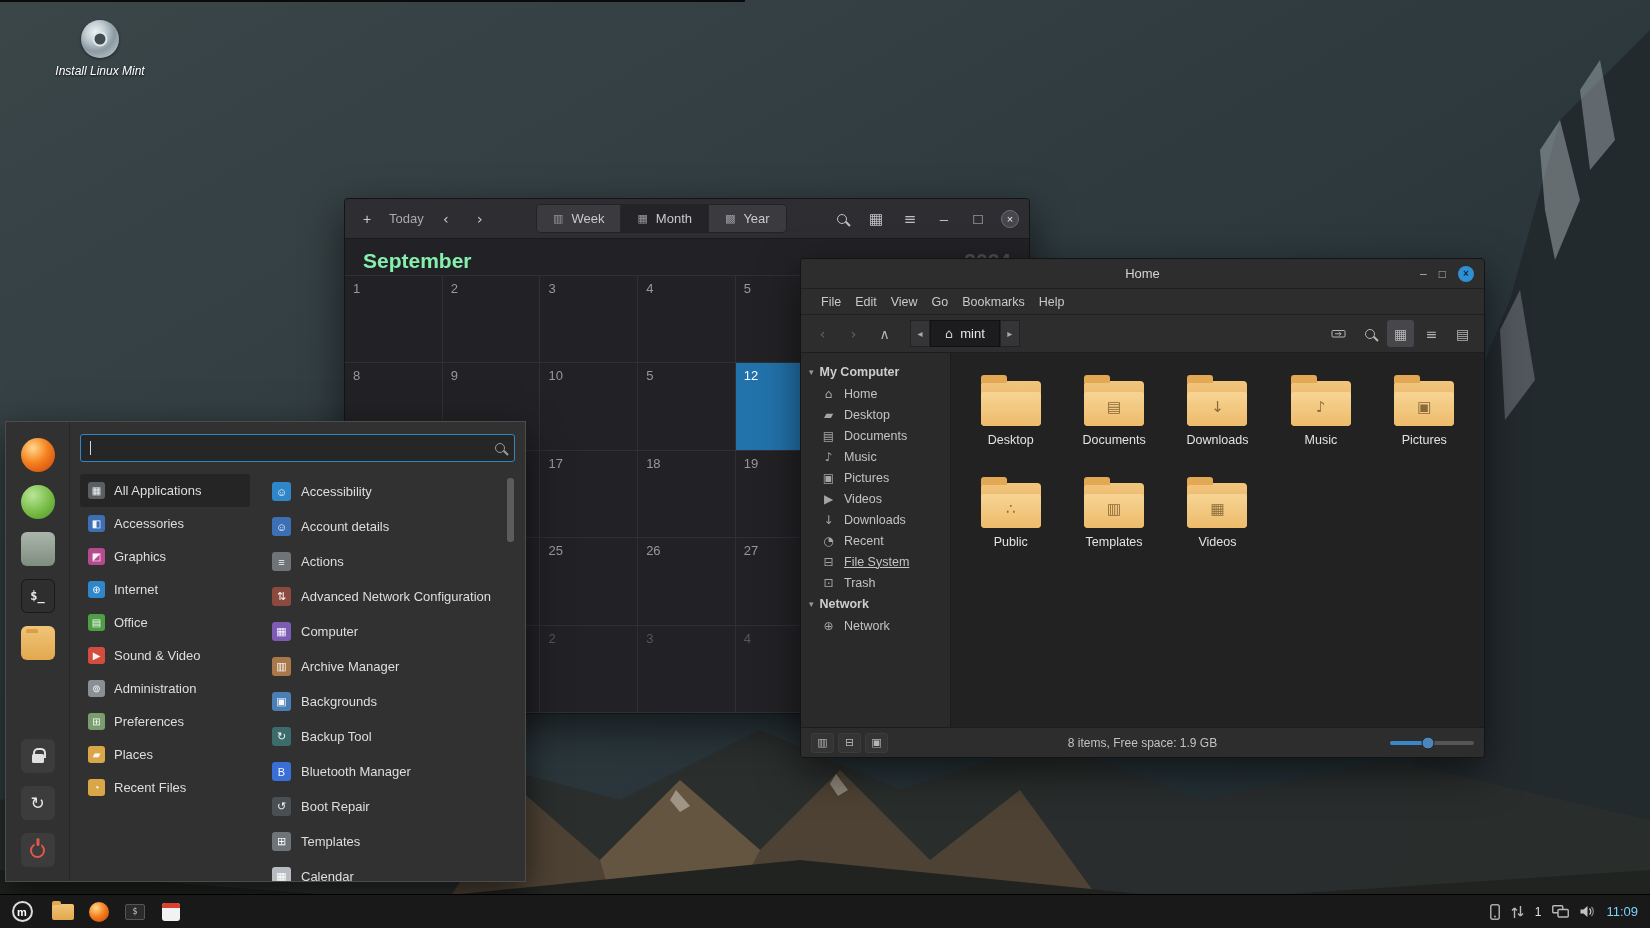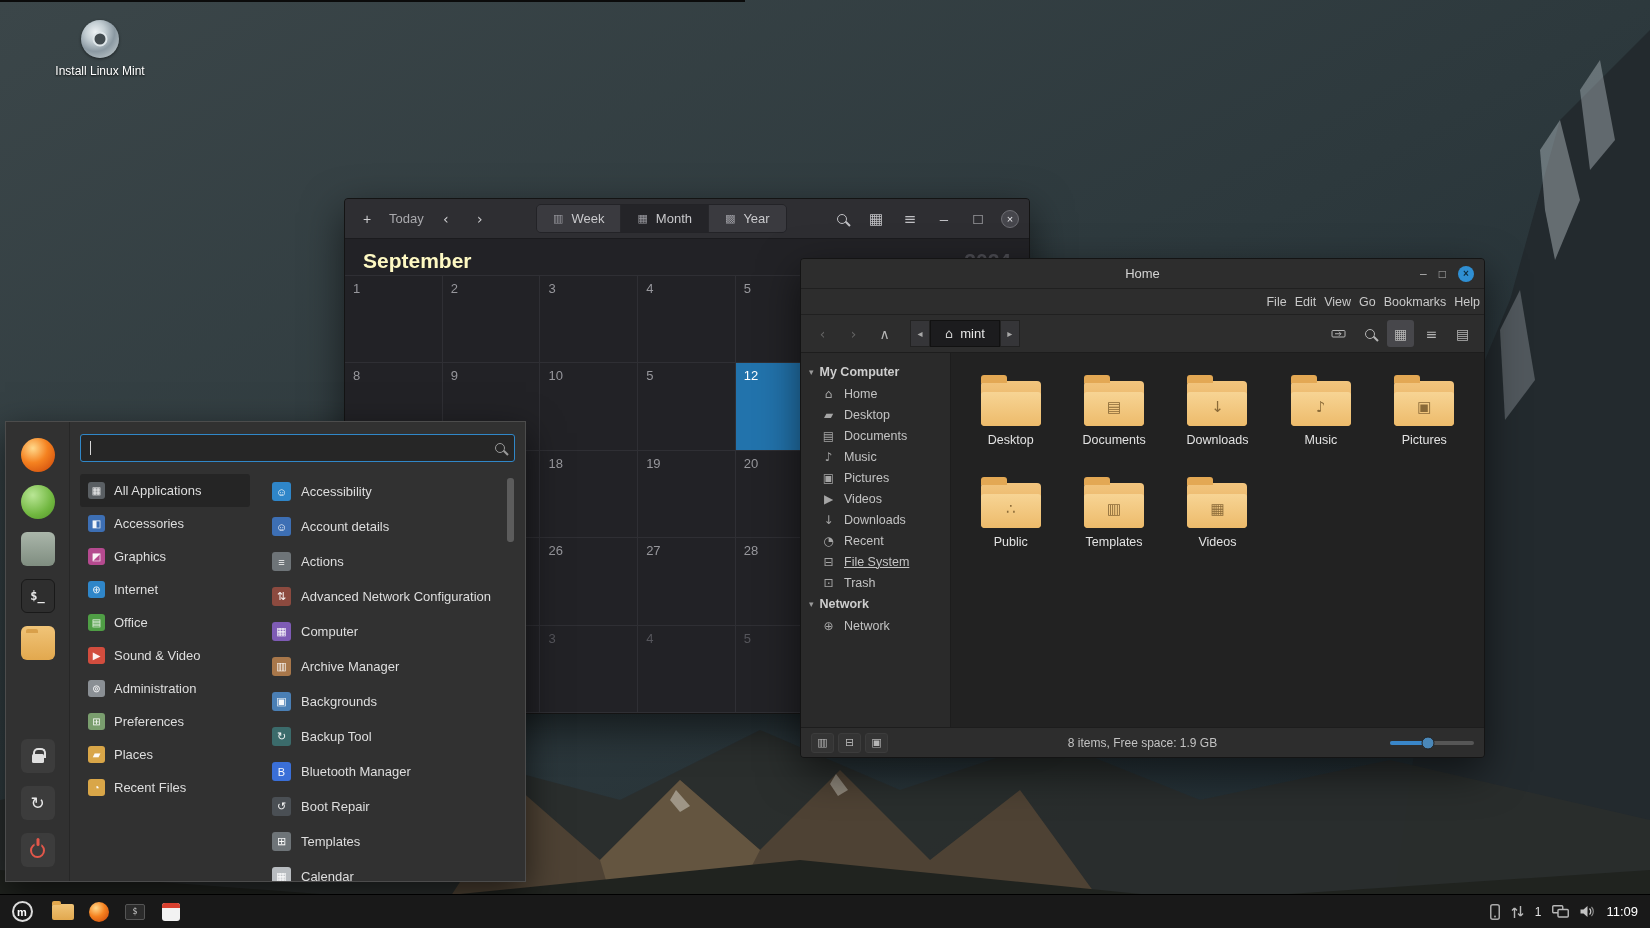--- a/index.html
+++ b/index.html
@@ -7,21 +7,21 @@
   #desktop{position:relative;width:1650px;height:928px;}
   .wallpaper{position:absolute;inset:0;z-index:0;}
   .g{font-family:"DejaVu Sans",sans-serif;}
 
   
   .desktop-icon{position:absolute;left:45px;top:20px;width:110px;z-index:5;display:flex;flex-direction:column;align-items:center;gap:6px;}
   .cd-icon{width:38px;height:38px;border-radius:50%;box-shadow:0 1px 3px rgba(0,0,0,.5);position:relative;
     background:radial-gradient(circle at 38% 32%, #eef3f5 0%, #c3ced3 28%, #8b99a2 55%, #adb8bd 78%, #7d8a92 100%);}
   .cd-icon::after{content:"";position:absolute;left:50%;top:50%;width:11px;height:11px;transform:translate(-50%,-50%);
     border-radius:50%;background:#434c50;border:2px solid #dfe7ea;}
-  .desktop-icon-label{color:#fff;font-size:12px;text-shadow:0 1px 2px rgba(0,0,0,.85);}
+  .desktop-icon-label{color:#fff;font-size:12px;text-shadow:0 1px 2px rgba(0,0,0,.85);font-style:italic;}
 
   
   .win{position:absolute;display:flex;flex-direction:column;border:1px solid #141414;border-radius:4px;
     box-shadow:0 14px 40px rgba(0,0,0,.55);overflow:hidden;}
 
   
   .calendar{left:344px;top:198px;width:686px;height:516px;background:#222226;z-index:10;}
   .cal-header{height:40px;background:#2e2e32;border-bottom:1px solid #1b1b1e;display:flex;align-items:center;padding:0 10px;gap:8px;flex:none;}
   .cal-h-left{display:flex;gap:10px;align-items:center;}
   .hbtn{background:transparent;border:none;color:#cfcfd2;font-size:14px;height:26px;min-width:24px;display:flex;align-items:center;justify-content:center;cursor:pointer;}
@@ -32,39 +32,39 @@
   .seg:last-child{border-right:none;}
   .seg.active{background:#242428;}
   .seg-ico{font-size:11px;color:#9a9aa0;}
   .cal-h-right{display:flex;align-items:center;gap:12px;}
   .icon-btn{background:transparent;border:none;color:#c0c0c4;font-size:15px;cursor:pointer;display:flex;align-items:center;justify-content:center;width:22px;height:22px;}
   .magnifier{width:10px;height:10px;border:1.6px solid currentColor;border-radius:50%;position:relative;display:inline-block;}
   .magnifier::after{content:"";position:absolute;width:6px;height:1.6px;background:currentColor;transform:rotate(45deg);bottom:-2px;right:-5px;}
   .close-circle{width:18px;height:18px;border-radius:50%;background:#46464c;border:1px solid #6e6e74;color:#e5e5e8;
     font-size:11px;display:flex;align-items:center;justify-content:center;cursor:pointer;}
   .cal-title{display:flex;justify-content:space-between;align-items:baseline;padding:10px 18px 2px;flex:none;}
-  .cal-month{font-size:21px;font-weight:bold;color:#fef9c3;}
+  .cal-month{font-size:21px;font-weight:bold;color:#86efac;}
   .cal-year{font-size:21px;font-weight:bold;color:#4b4b51;}
   .cal-weekdays{display:grid;grid-template-columns:repeat(7,1fr);padding:6px 0 4px;flex:none;}
   .wd{font-size:10px;font-weight:bold;color:#7e7e84;letter-spacing:.5px;padding-left:10px;}
   .cal-grid{flex:1;display:grid;grid-template-columns:repeat(7,1fr);grid-template-rows:repeat(5,1fr);border-top:1px solid #2f2f34;}
   .cell{border-right:1px solid #2f2f34;border-bottom:1px solid #2f2f34;padding:5px 0 0 8px;font-size:13px;color:#97979c;cursor:pointer;}
   .cell:nth-child(7n){border-right:none;}
   .cell.sel{background:#2273ac;color:#fff;}
   .cell.dim{color:#55555b;}
 
   
   .fm{left:800px;top:258px;width:685px;height:500px;background:#242424;z-index:20;}
   .fm-titlebar{height:30px;background:#2d2d2d;display:flex;align-items:center;justify-content:center;position:relative;border-bottom:1px solid #202020;flex:none;}
   .fm-title{font-size:13px;color:#d4d4d4;}
   .fm-controls{position:absolute;right:10px;top:0;height:100%;display:flex;align-items:center;gap:12px;}
   .fm-ctrl{color:#b0b0b0;font-size:12px;background:none;border:none;cursor:pointer;}
   .fm-close{width:16px;height:16px;border-radius:50%;background:#2f8fd3;color:#0d2b3d;font-size:10px;font-weight:bold;
     display:flex;align-items:center;justify-content:center;border:none;cursor:pointer;}
-  .fm-menubar{height:26px;background:#2d2d2d;display:flex;align-items:center;gap:8px;padding:0 4px;border-bottom:1px solid #202020;flex:none;justify-content:flex-end;}
+  .fm-menubar{height:26px;background:#2d2d2d;display:flex;align-items:center;gap:14px;padding:0 20px;border-bottom:1px solid #202020;flex:none;}
   .fm-menu-item{font-size:12.5px;color:#c9c9c9;cursor:pointer;}
   .fm-toolbar{height:38px;background:#2d2d2d;border-bottom:1px solid #1d1d1d;display:flex;align-items:center;gap:4px;padding:0 8px;flex:none;}
   .tbtn{width:27px;height:27px;display:flex;align-items:center;justify-content:center;color:#b5b5b5;font-size:14px;background:transparent;border:none;border-radius:3px;cursor:pointer;font-family:"DejaVu Sans",sans-serif;}
   .tbtn.disabled{color:#646464;}
   .tbtn.active{background:#47474b;}
   .crumb{display:flex;align-items:center;margin-left:8px;}
   .crumb-arrow{width:20px;height:27px;background:#353538;border:1px solid #222;color:#a8a8a8;font-size:10px;display:flex;align-items:center;justify-content:center;cursor:pointer;font-family:"DejaVu Sans",sans-serif;}
   .crumb-main{height:27px;background:#1c1c1e;border:1px solid #111;display:flex;align-items:center;gap:7px;padding:0 14px;color:#e6e6e6;font-size:13px;cursor:pointer;}
   .crumb-home{font-size:13px;color:#cfcfcf;}
   .fm-spacer{flex:1;}
@@ -132,21 +132,21 @@
   .launcher{width:30px;height:100%;background:transparent;border:none;display:flex;align-items:center;justify-content:center;cursor:pointer;}
   .pl-folder{width:22px;height:16px;background:linear-gradient(#f0c478,#e2a84e);border-radius:2px;position:relative;display:block;}
   .pl-folder::before{content:"";position:absolute;top:-3px;left:0;width:9px;height:4px;background:#e2a84e;border-radius:2px 2px 0 0;}
   .pl-firefox{width:20px;height:20px;border-radius:50%;background:radial-gradient(circle at 35% 30%, #ffd98c, #f58220 45%, #d4520e 85%);display:block;}
   .pl-terminal{width:20px;height:16px;background:#2b2b2b;border:1px solid #555;border-radius:2px;color:#cfcfcf;font-size:8px;display:flex;align-items:center;justify-content:center;font-family:"DejaVu Sans Mono",monospace;}
   .pl-calendar{width:18px;height:18px;background:#f2f2f2;border-radius:3px;position:relative;overflow:hidden;display:block;}
   .pl-calendar::before{content:"";position:absolute;top:0;left:0;right:0;height:5px;background:#d8402f;}
   .panel-right{margin-left:auto;display:flex;align-items:center;gap:11px;padding-right:12px;height:100%;}
   .tray-ico{display:flex;align-items:center;color:#bcbcbc;}
   .tray-num{color:#e2e2e2;font-size:12px;}
-  .clock{color:#ffffff;font-size:13px;}
+  .clock{color:#7dd3fc;font-size:13px;}
 </style>
 </head>
 <body>
 
 <div id="desktop">
 
   <svg class="wallpaper" viewBox="0 0 1650 928" preserveAspectRatio="none">
     <defs>
       <linearGradient id="sky" x1="0" y1="0" x2="1" y2="1">
         <stop offset="0" stop-color="#3b4649"></stop>
@@ -272,20 +272,23 @@
         </div>
 
         <div class="cell">
           <span>15</span>
         </div>
 
         <div class="cell">
           <span>16</span>
         </div>
 
+        <div class="cell">
+          <span>17</span>
+        </div>
 
         <div class="cell">
           <span>18</span>
         </div>
 
         <div class="cell">
           <span>19</span>
         </div>
 
         <div class="cell">

